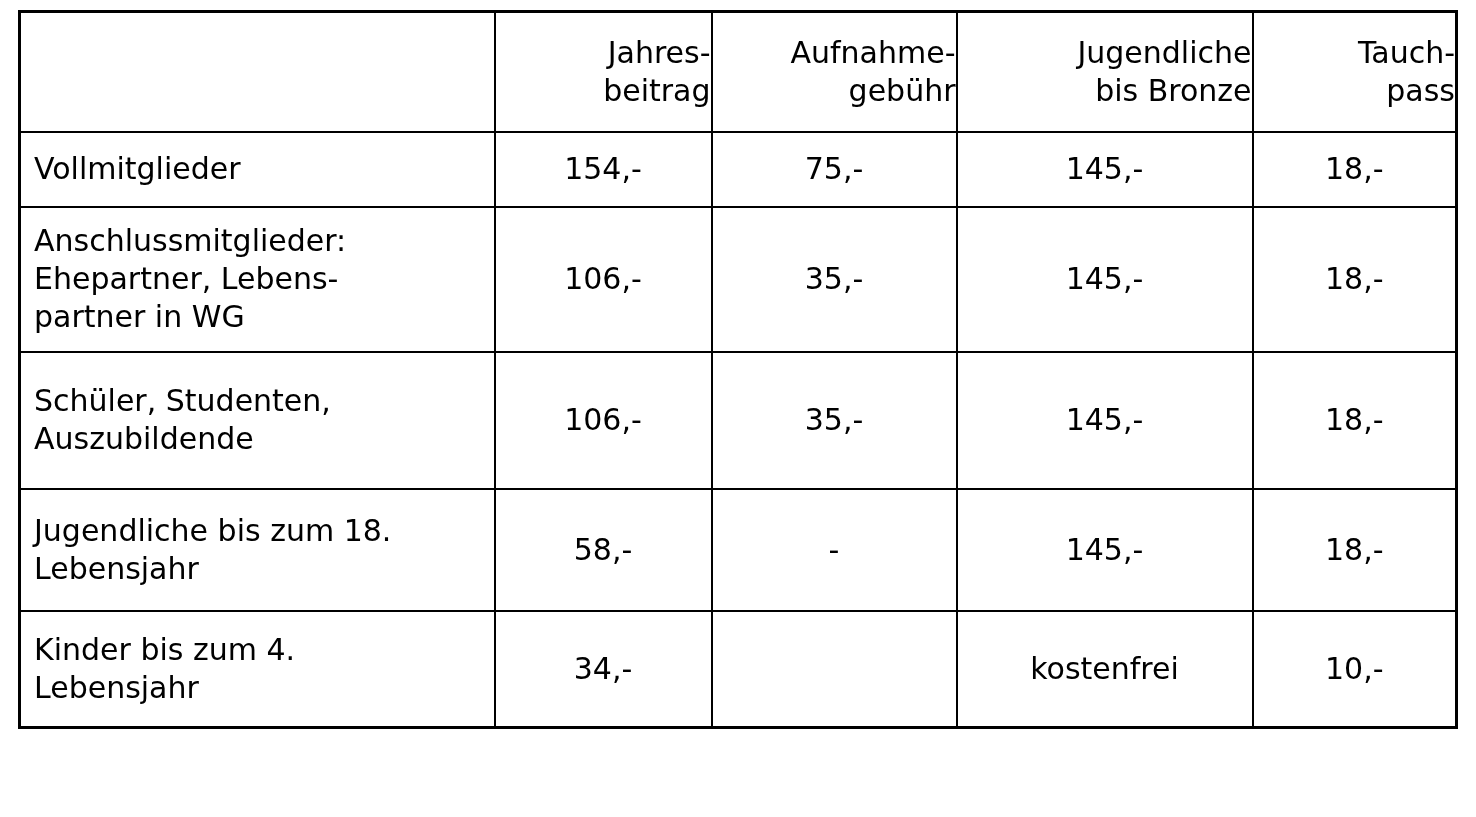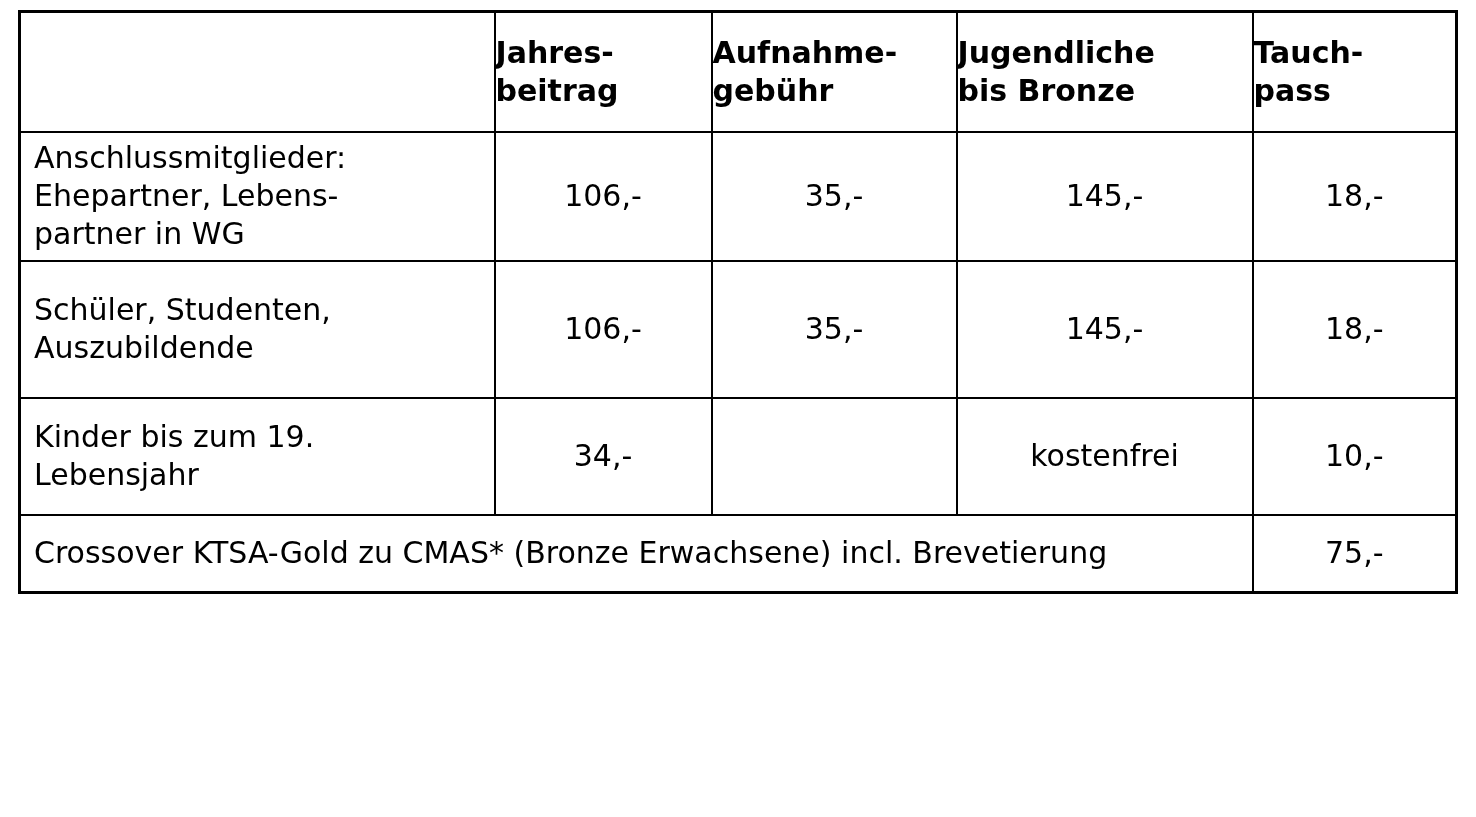--- a/index.html
+++ b/index.html
@@ -33,41 +33,41 @@
   .fee-table td {
     border: 2px solid #000000;
     background: #ffffff;
     font-size: 30px;
     line-height: 38px;
     padding: 0;
     vertical-align: middle;
     overflow: hidden;
   }
   .fee-table th {
-    font-weight: bold;
-    text-align: left;
+    font-weight: normal;
+    text-align: right;
     white-space: pre-line;
   }
   .fee-table td.cell-label {
     text-align: left;
     padding-left: 13px;
     padding-right: 6px;
     white-space: pre-line;
   }
   .fee-table td.cell-num {
     text-align: center;
   }
   .fee-table td.cell-footer-label {
     text-align: left;
     padding-left: 13px;
     white-space: nowrap;
   }
   tr.r-header { height: 120px; }
   tr.r-0 { height: 75px; }
-  tr.r-1 { height: 129px; }
+  tr.r-1 { height: 145px; }
   tr.r-2 { height: 137px; }
   tr.r-3 { height: 122px; }
   tr.r-4 { height: 117px; }
   tr.r-footer { height: 78px; }
 </style>
 </head>
 <body>
 
 <table class="fee-table">
   <colgroup>
@@ -83,48 +83,59 @@
       <th>Jahres-
 beitrag</th>
       <th>Aufnahme-
 gebühr</th>
       <th>Jugendliche
 bis Bronze</th>
       <th>Tauch-
 pass</th>
     </tr>
 
+    <tr class="r-0">
+      <td class="cell-label">Vollmitglieder</td>
+      <td class="cell-num">154,-</td>
+      <td class="cell-num">75,-</td>
+      <td class="cell-num">145,-</td>
+      <td class="cell-num">18,-</td>
+    </tr>
 
     <tr class="r-1">
       <td class="cell-label">Anschlussmitglieder:
 Ehepartner, Lebens-
 partner in WG</td>
       <td class="cell-num">106,-</td>
       <td class="cell-num">35,-</td>
       <td class="cell-num">145,-</td>
       <td class="cell-num">18,-</td>
     </tr>
 
     <tr class="r-2">
       <td class="cell-label">Schüler, Studenten,
 Auszubildende</td>
       <td class="cell-num">106,-</td>
       <td class="cell-num">35,-</td>
       <td class="cell-num">145,-</td>
       <td class="cell-num">18,-</td>
     </tr>
 
+    <tr class="r-3">
+      <td class="cell-label">Jugendliche bis zum 18.
+Lebensjahr</td>
+      <td class="cell-num">58,-</td>
+      <td class="cell-num">-</td>
+      <td class="cell-num">145,-</td>
+      <td class="cell-num">18,-</td>
+    </tr>
 
     <tr class="r-4">
-      <td class="cell-label">Kinder bis zum 19.
+      <td class="cell-label">Kinder bis zum 4.
 Lebensjahr</td>
       <td class="cell-num">34,-</td>
       <td class="cell-num"></td>
       <td class="cell-num">kostenfrei</td>
       <td class="cell-num">10,-</td>
     </tr>
 
-    <tr class="r-footer">
-      <td class="cell-footer-label" colspan="4">Crossover KTSA-Gold zu CMAS* (Bronze Erwachsene) incl. Brevetierung</td>
-      <td class="cell-num">75,-</td>
-    </tr>
   </tbody>
 </table>
 
 </body></html>

